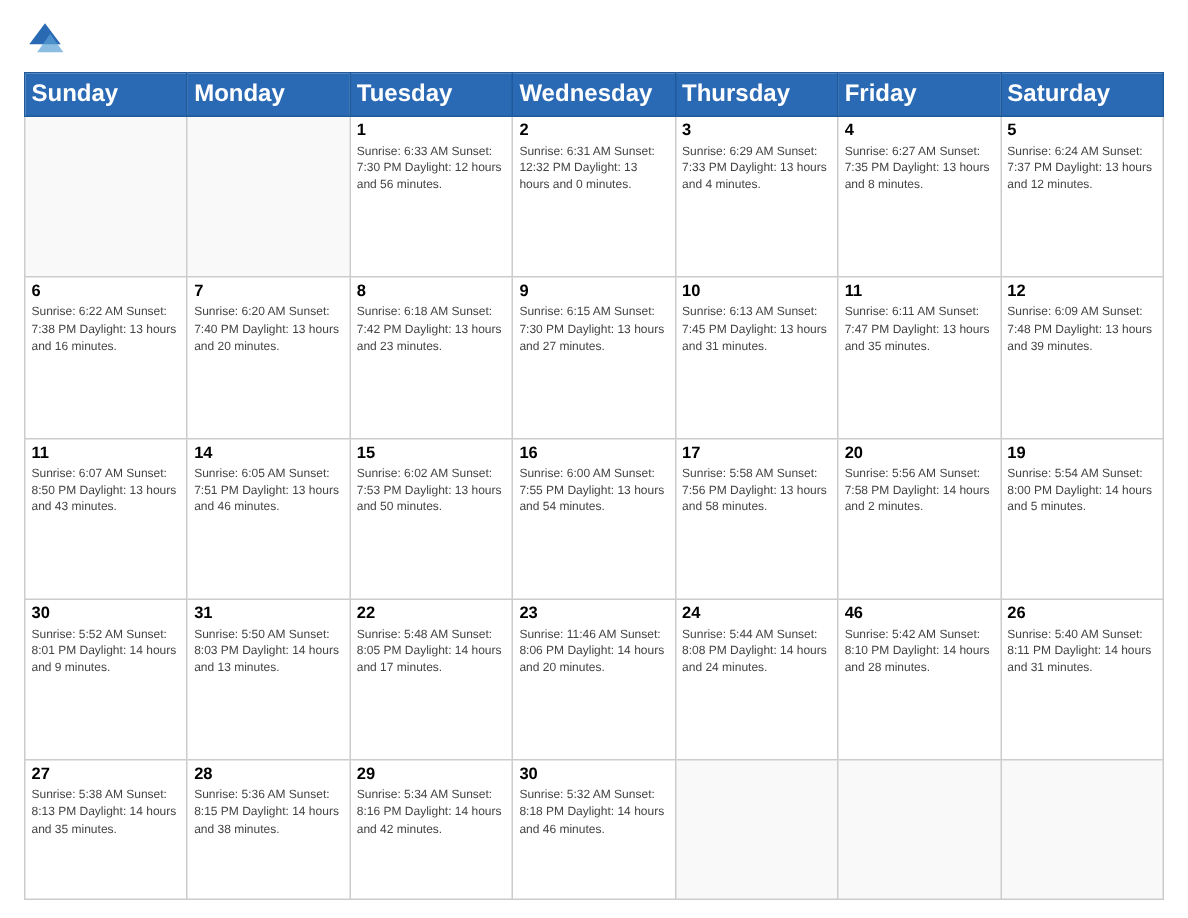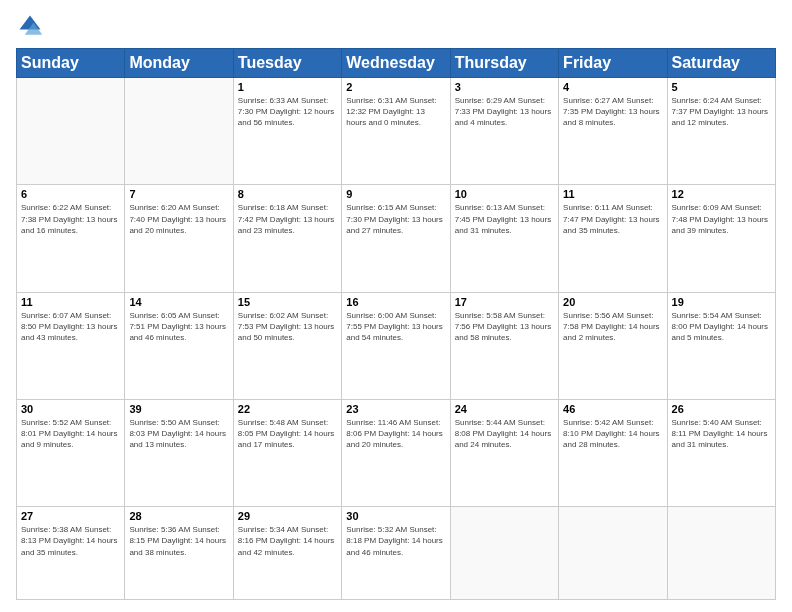--- a/index.html
+++ b/index.html
@@ -281,21 +281,21 @@
         </tr>
         <tr>
           <td>
             <span class="day-number">30</span>
             <div class="day-info">Sunrise: 5:52 AM
 Sunset: 8:01 PM
 Daylight: 14 hours
 and 9 minutes.</div>
           </td>
           <td>
-            <span class="day-number">39</span>
+            <span class="day-number">31</span>
             <div class="day-info">Sunrise: 5:50 AM
 Sunset: 8:03 PM
 Daylight: 14 hours
 and 13 minutes.</div>
           </td>
           <td>
             <span class="day-number">22</span>
             <div class="day-info">Sunrise: 5:48 AM
 Sunset: 8:05 PM
 Daylight: 14 hours

